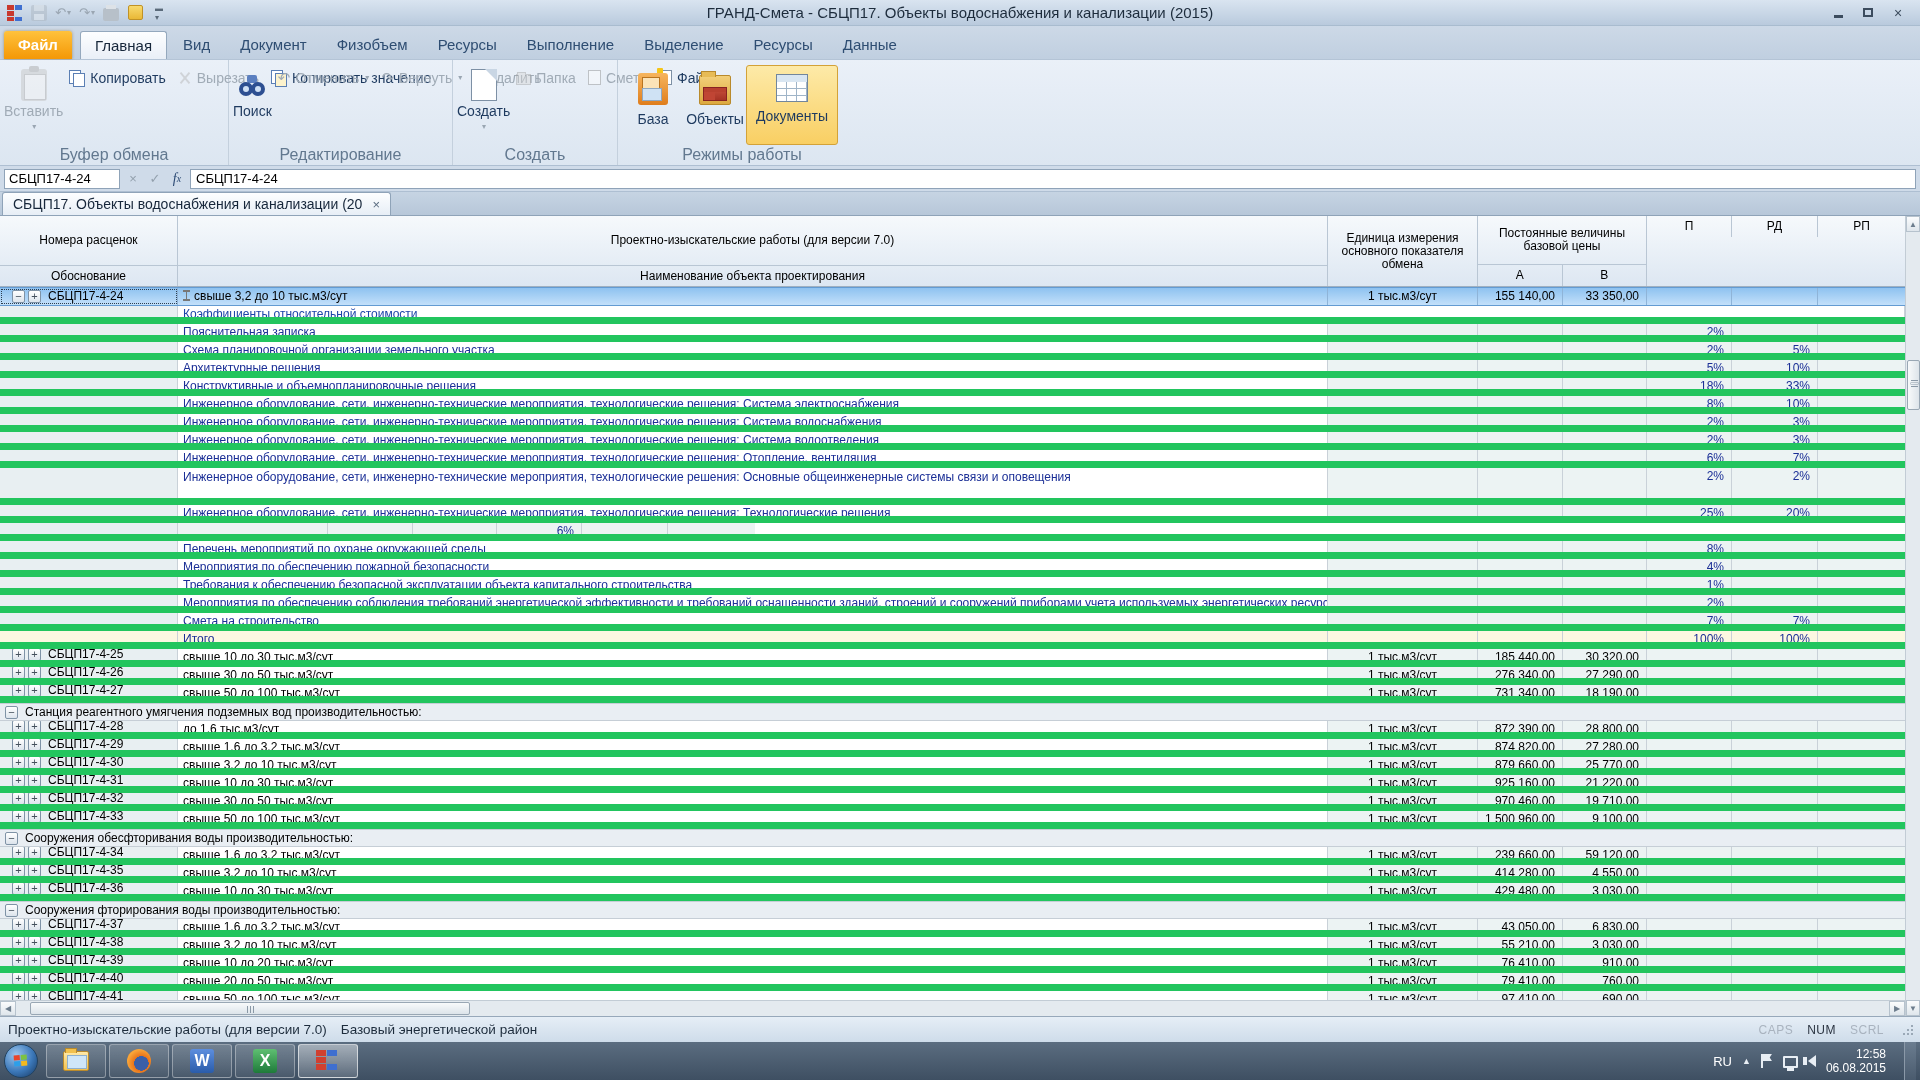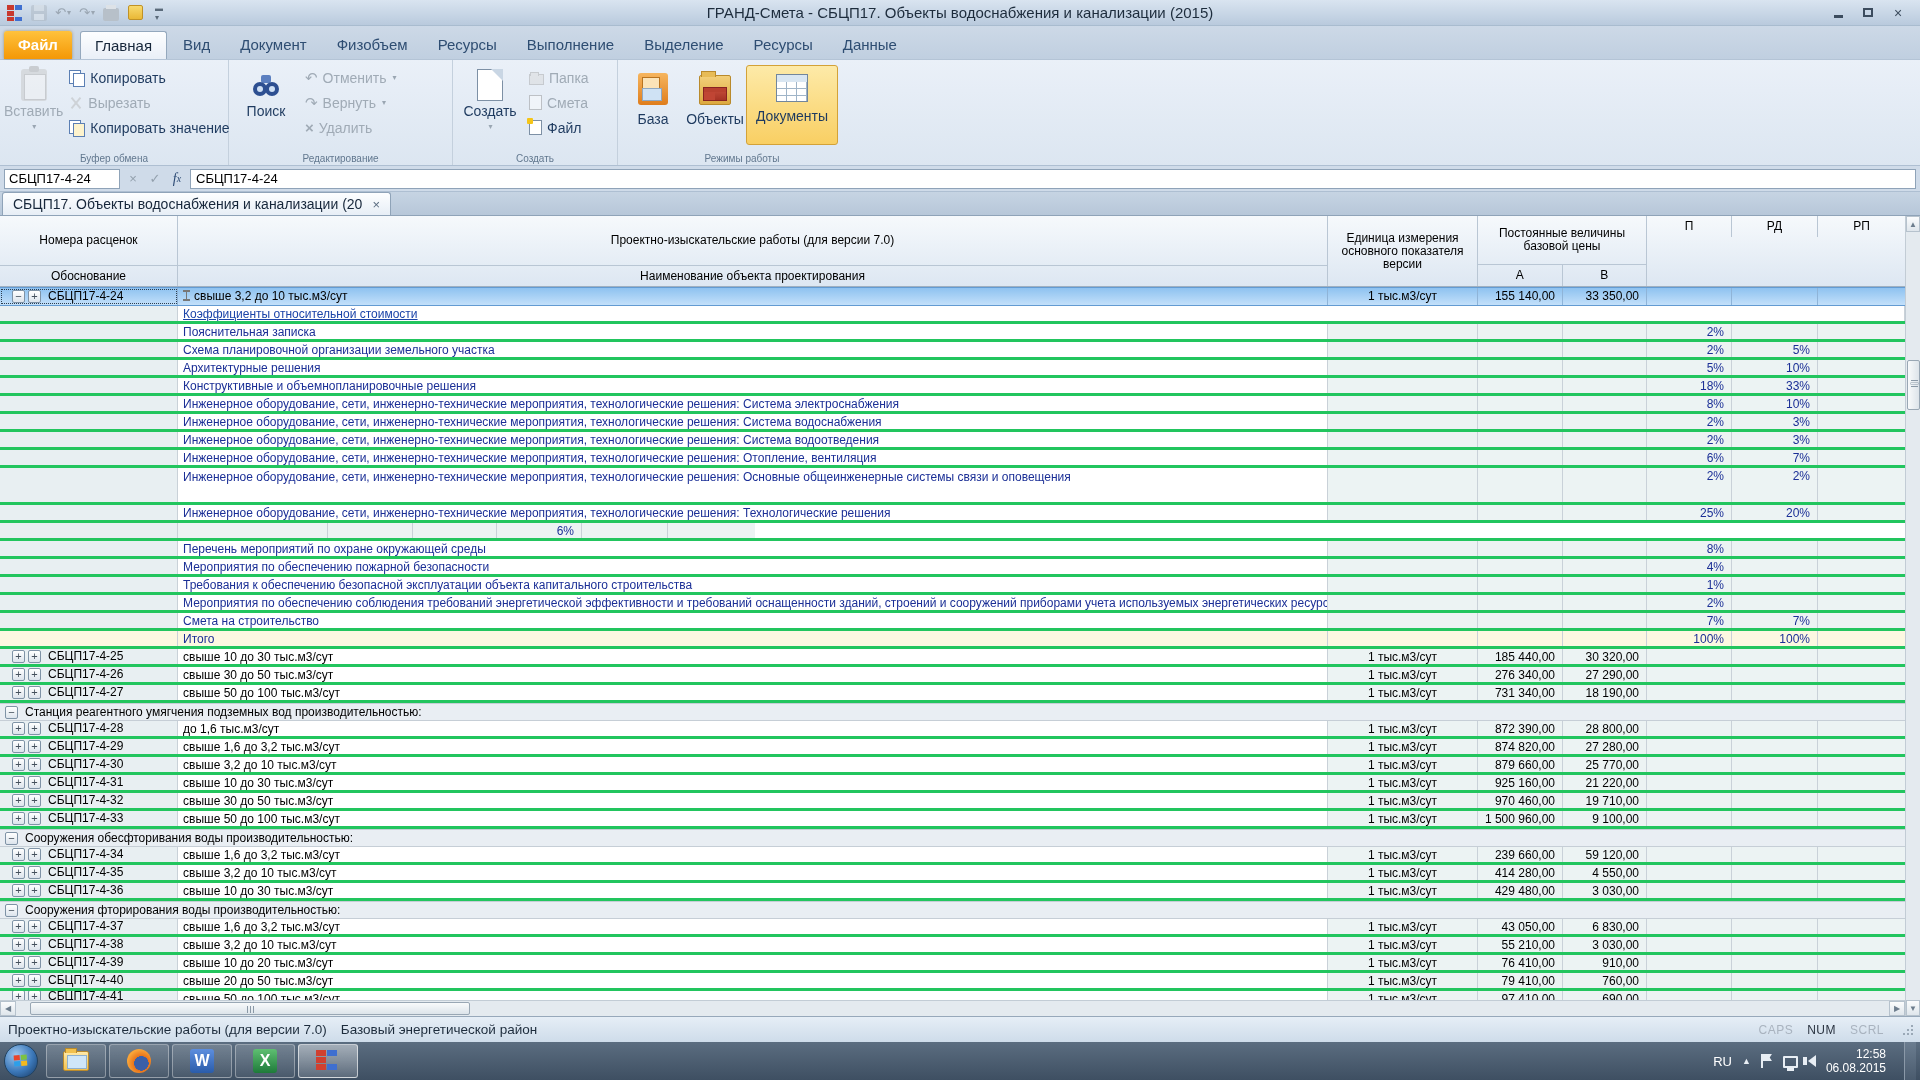--- a/index.html
+++ b/index.html
@@ -23,24 +23,24 @@
 
   
   .tabstrip { height:34px; background:linear-gradient(#cdd9e7,#c0cfe0); display:flex; align-items:flex-end; padding-left:4px; gap:2px; border-bottom:1px solid #b4c4d6; }
   .rtab { height:28px; line-height:28px; padding:0 14px; font-size:15px; color:#2e4d72; border-radius:3px 3px 0 0; }
   .rtab.active { background:linear-gradient(#fdfeff,#e9eff7); border:1px solid #94a8bd; border-bottom:none; color:#16263a; }
   .rtab.file { background:linear-gradient(#ffc23c,#f49806); color:#fff; font-weight:bold; border-radius:3px 3px 0 0; box-shadow:0 0 3px rgba(120,80,0,.5); margin-right:6px; }
 
   
   .ribbon { height:106px; background:linear-gradient(#eaf0f8,#dce6f1); display:flex; border-bottom:1px solid #aebfd2; }
   .rgroup { position:relative; border-right:1px solid #c4d0dd; padding:3px 4px 16px 4px; display:flex; align-items:flex-start; }
-  .glabel { position:absolute; bottom:1px; left:0; right:0; text-align:center; font-size:10px; color:#62788f; }
+  .glabel { position:absolute; bottom:1px; left:0; right:0; text-align:center; font-size:16px; color:#62788f; }
   .bigbtn { width:66px; height:84px; display:flex; flex-direction:column; align-items:center; justify-content:flex-start; padding-top:6px; gap:3px; font-size:14px; color:#1e3a5f; border-radius:3px; }
   .bigbtn .blabel { text-align:center; line-height:15px; }
-  .smallcol { display:flex; flex-direction:column; padding-top:2px; }
+  .smallcol { display:flex; flex-direction:row; padding-top:2px; }
   .smbtn { height:25px; display:flex; align-items:center; gap:5px; padding:0 6px; font-size:14px; color:#1e3a5f; border-radius:3px; white-space:nowrap; }
   .disabled { color:#a0abb6 !important; }
   .disabled .icn { opacity:.45; filter:grayscale(1); }
   .modebtn { width:62px; height:80px; margin-top:2px; display:flex; flex-direction:column; align-items:center; justify-content:flex-start; padding-top:8px; gap:6px; font-size:14px; color:#1e3a5f; border-radius:3px; }
   .modebtn.hl { background:linear-gradient(#fdeaa8,#f9cf63); border:1px solid #d3a238; width:92px; }
 
   
   .icn { display:inline-block; position:relative; }
   .ic-pages { width:16px; height:16px; }
   .ic-pages::before, .ic-pages::after { content:""; position:absolute; width:10px; height:12px; background:#fff; border:1px solid #5b7fb4; }
@@ -94,21 +94,21 @@
   .ghead { height:71px; display:flex; border-bottom:1px solid #9fb0c0; background:linear-gradient(#f6f9fc,#dde7f2); }
   .hcol { display:flex; flex-direction:column; border-right:1px solid #b9c6d4; }
   .hcell { display:flex; align-items:center; justify-content:center; text-align:center; font-size:12px; color:#000; line-height:13px; padding:1px 3px; }
   .h1 { height:50px; border-bottom:1px solid #b9c6d4; }
   .h2 { height:20px; }
   .hrow { display:flex; height:21px; }
   .hrow .hcell { border-right:1px solid #b9c6d4; }
   .hrow .hcell:last-child { border-right:none; }
 
   .gbody { height:713px; overflow:hidden; background:#fff; }
-  .trow { display:flex; height:18px; border-bottom:3px solid #22c55e; }
+  .trow { display:flex; height:18px; border-bottom:7px solid #22c55e; }
   .trow.tall { height:37px; }
   .trow.partial { height:10px; overflow:hidden; border-bottom:none; }
   .cell { border-right:1px solid #c9d1d8; background:#ecf3f3; overflow:hidden; white-space:nowrap; font-size:12px; line-height:17px; color:#000; }
   .c-num { width:178px; padding-left:12px; display:flex; align-items:center; background:#e8eff2; }
   .c-name { width:1150px; background:#fff; padding-left:5px; }
   .c-name.merge { flex:1; }
   .c-unit { width:150px; text-align:center; }
   .c-a { width:85px; text-align:right; padding-right:7px; }
   .c-b { width:84px; text-align:right; padding-right:7px; }
   .c-p { width:85px; text-align:right; padding-right:7px; }
@@ -349,21 +349,21 @@
       <div class="ghead">
         <div class="hcol" style="width:178px">
           <div class="hcell h1">Номера расценок</div>
           <div class="hcell h2">Обоснование</div>
         </div>
         <div class="hcol" style="width:1150px">
           <div class="hcell h1">Проектно-изыскательские работы (для версии 7.0)</div>
           <div class="hcell h2">Наименование объекта проектирования</div>
         </div>
         <div class="hcol" style="width:150px">
-          <div class="hcell" style="height:70px">Единица измерения основного показателя версии</div>
+          <div class="hcell" style="height:70px">Единица измерения основного показателя обмена</div>
         </div>
         <div class="hcol" style="width:169px">
           <div class="hcell h1">Постоянные величины базовой цены</div>
           <div class="hrow">
             <div class="hcell" style="width:85px">А</div>
             <div class="hcell" style="width:84px">В</div>
           </div>
         </div>
         <div class="hcol" style="width:258px;border-right:none">
           <div class="hrow">

